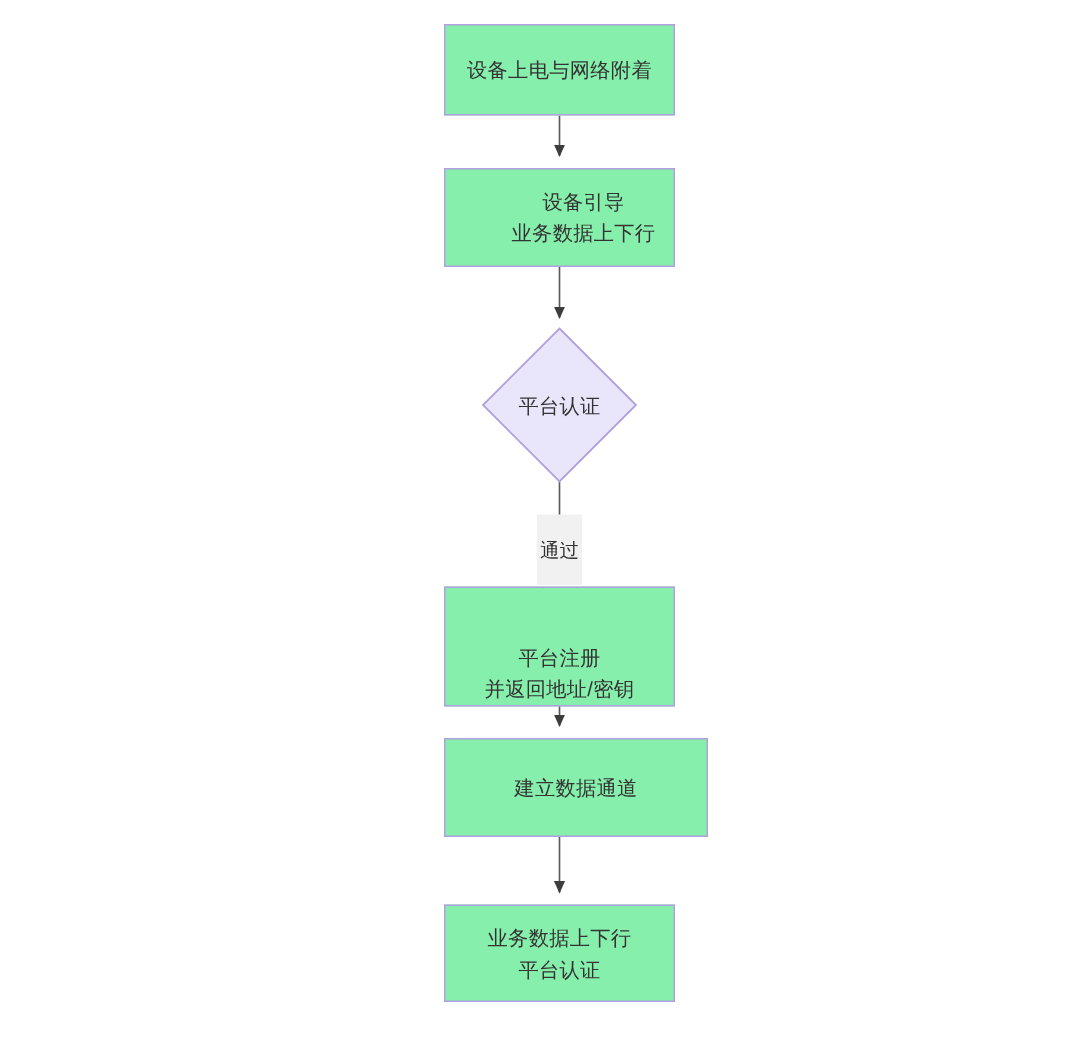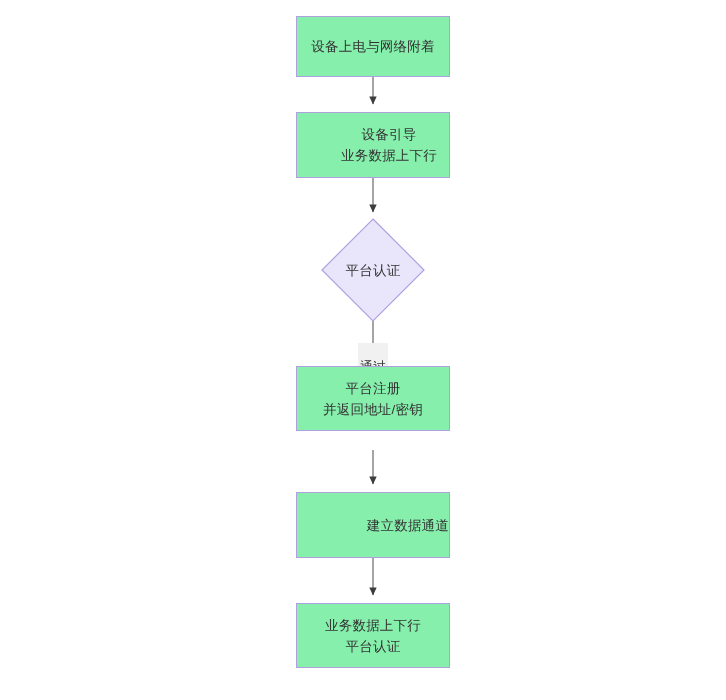--- a/index.html
+++ b/index.html
@@ -124,26 +124,26 @@
 
   <div class="node-decision-wrap" style="left:321px; top:218px; width:104px; height:104px;">
     <svg class="diamond-shape" viewBox="0 0 104 104" xmlns="http://www.w3.org/2000/svg">
       <polygon points="52,1 103,52 52,103 1,52" fill="#e9e6fb" stroke="#b0a0e0" stroke-width="1.2"></polygon>
     </svg>
     <span class="diamond-label">平台认证</span>
   </div>
 
   <div class="edge-label" style="left:373px; top:343px;">通过</div>
 
-  <div class="node node-process" style="left:296px; top:366px; width:154px; height:65px;">
+  <div class="node node-process" style="left:296px; top:391px; width:154px; height:80px;justify-content:flex-end;">
     <span class="node-line">平台注册</span>
     <span class="node-line">并返回地址/密钥</span>
   </div>
 
-  <div class="node node-process" style="left:296px; top:492px; width:154px; height:66px;align-items:flex-end;">
+  <div class="node node-process" style="left:296px; top:492px; width:176px; height:66px;">
     <span class="node-line">建立数据通道</span>
   </div>
 
   <div class="node node-process" style="left:296px; top:603px; width:154px; height:65px;justify-content:center;">
     <span class="node-line">业务数据上下行</span>
     <span class="node-line">平台认证</span>
   </div>
 
 </div>
 

